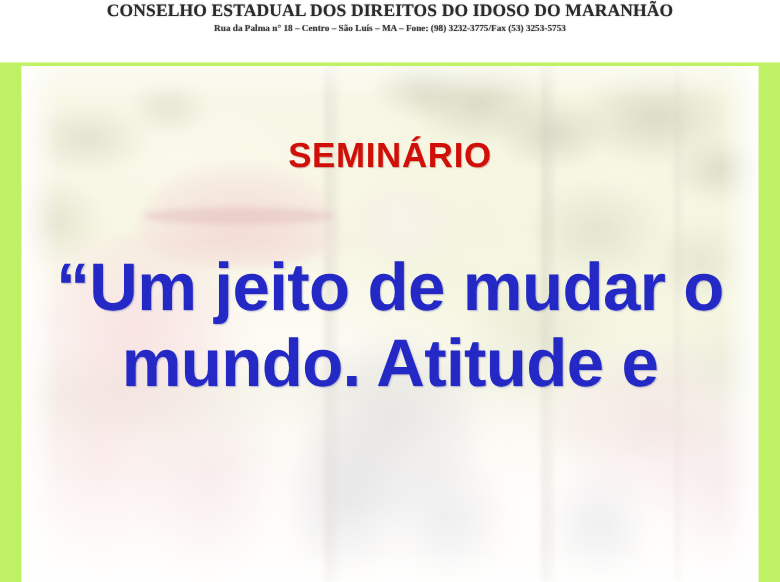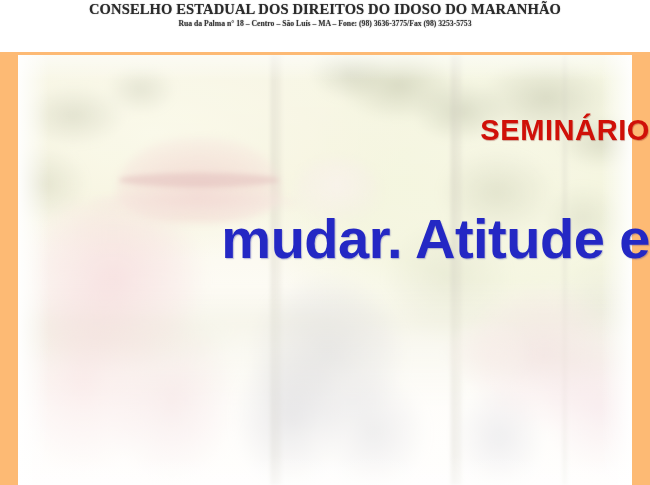--- a/index.html
+++ b/index.html
@@ -9,21 +9,21 @@
     height: 485px;
     overflow: hidden;
     background: #ffffff;
     font-family: "Liberation Sans", sans-serif;
   }
 
   #slide {
     position: relative;
     width: 650px;
     height: 485px;
-    background: #fdba74;
+    background: #bef264;
     overflow: hidden;
   }
 
   
   #header {
     position: absolute;
     left: 0;
     top: 0;
     width: 650px;
     height: 52px;
@@ -223,21 +223,21 @@
   }
 
   
   #text-block {
     position: absolute;
     left: 0;
     top: 55px;
     width: 650px;
     height: 430px;
     z-index: 30;
-    text-align: right;
+    text-align: center;
     pointer-events: none;
   }
 
   #seminario {
     position: absolute;
     left: 0; top: 59px;
     width: 650px;
     font-family: "Liberation Sans", sans-serif;
     font-weight: bold;
     font-size: 29px;
@@ -260,21 +260,21 @@
   }
   #main-title .tline { display: block; white-space: nowrap; }
 </style>
 </head>
 <body>
 
 <div id="slide">
 
   <div id="header">
     <div id="org-name">CONSELHO ESTADUAL DOS DIREITOS DO IDOSO DO MARANHÃO</div>
-    <div id="addr-line">Rua da Palma n° 18 – Centro – São Luís – MA – Fone: (98) 3636-3775/Fax (98) 3253-5753</div>
+    <div id="addr-line">Rua da Palma n° 18 – Centro – São Luís – MA – Fone: (98) 3232-3775/Fax (53) 3253-5753</div>
   </div>
 
   <div id="photo">
     <div class="layer" id="bg-base"></div>
     <div class="layer" id="bg-foliage"></div>
     <div class="layer" id="bg-trunks"></div>
     <div class="layer" id="bg-ground"></div>
 
     <div id="fig-left-body"></div>
     <div id="hat-left"></div>
@@ -288,17 +288,18 @@
     <div id="head-right"></div>
 
     <div class="layer" id="bg-wash"></div>
     <div class="layer" id="bg-vignette"></div>
   </div>
 
   <div id="text-block">
     <div id="seminario">SEMINÁRIO</div>
 
     <div id="main-title">
-      <span class="tline">mudar. Atitude e</span>
+      <span class="tline">“Um jeito de mudar o</span>
+      <span class="tline">mundo. Atitude e</span>
     </div>
   </div>
 
 </div>
 
 </body></html>

